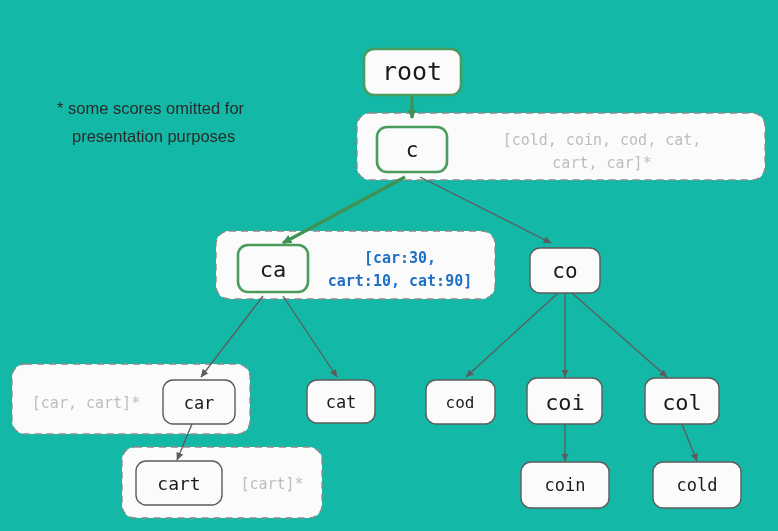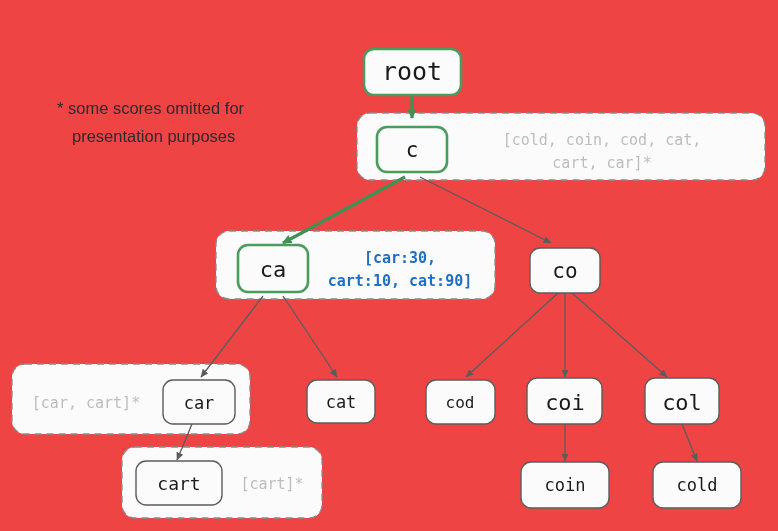--- a/index.html
+++ b/index.html
@@ -4,21 +4,21 @@
 <style>
   html, body {
     margin: 0;
     padding: 0;
     background: #ffffff;
   }
   #canvas {
     position: relative;
     width: 778px;
     height: 531px;
-    background: #ef4444;
+    background: #14b8a6;
     overflow: hidden;
     font-family: "Liberation Sans", sans-serif;
   }
   #diagram-svg {
     position: absolute;
     top: 0;
     left: 0;
     width: 778px;
     height: 531px;
   }

